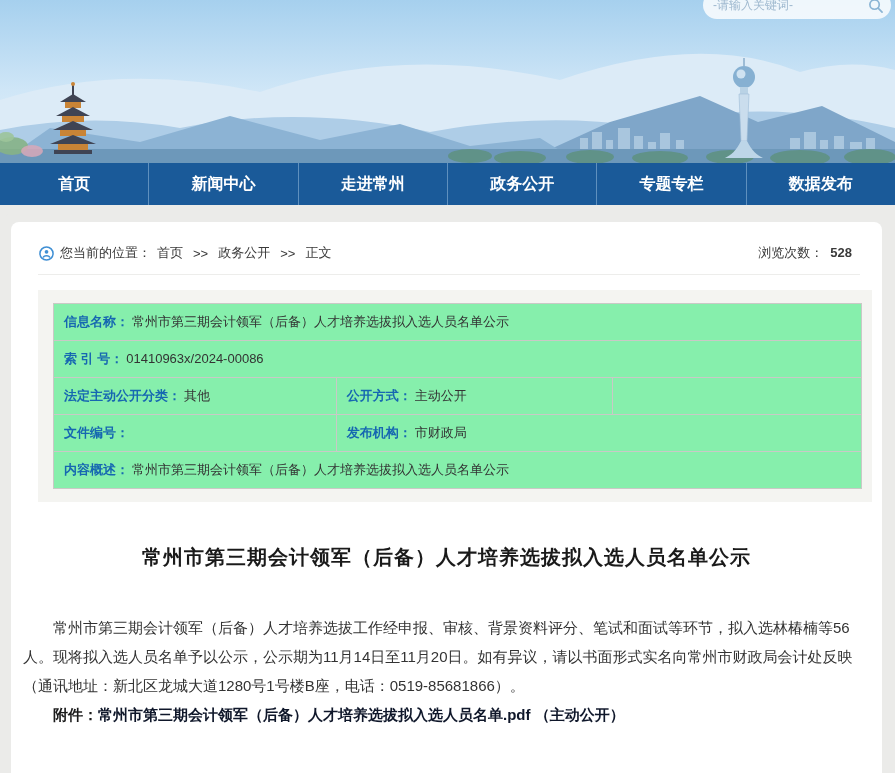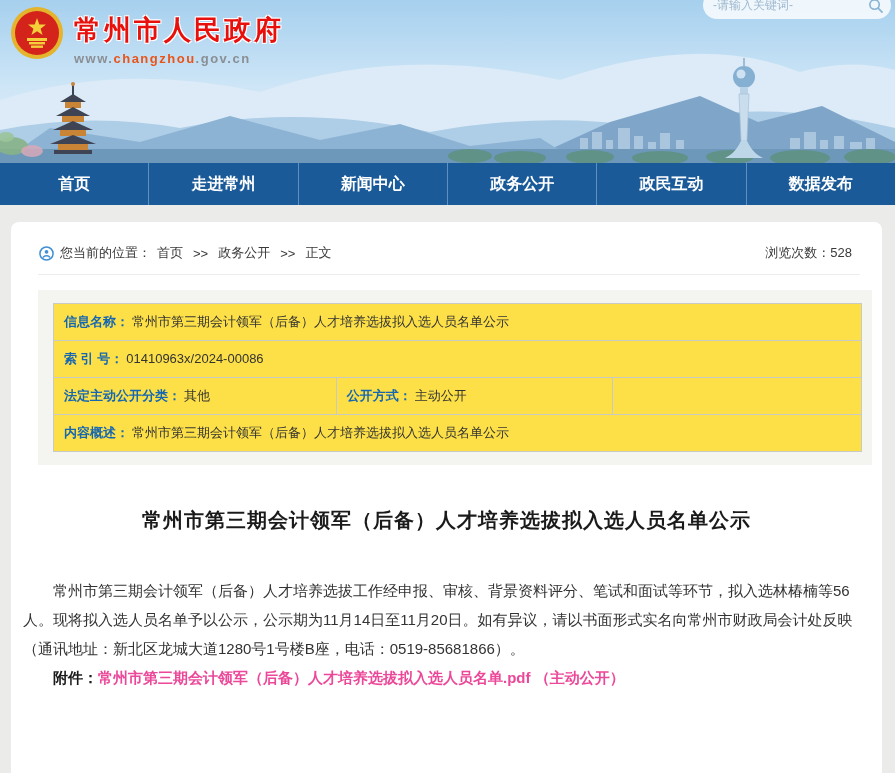--- a/index.html
+++ b/index.html
@@ -50,36 +50,36 @@
   
   .page-bg { background:#ebebe9; padding:17px 13px 0 11px; height:736px;border-radius:28px; }
   .card { background:#fff; border-radius:8px 8px 0 0; height:100%; padding-top:20px; }
 
   .crumb-row { display:flex; justify-content:space-between; align-items:center;
     padding:2px 30px 12px 28px; font-size:13px; color:#3a3a3a; }
   .crumb-left { display:flex; align-items:center; gap:6px; }
   .crumb-left a { color:#3a3a3a; text-decoration:none; }
   .crumb-sep { margin:0 4px; color:#3a3a3a; }
   .loc-icon { width:15px; height:15px; }
-  .views b { font-weight:normal; }
+  .views b { font-weight:bold;margin-left:7px; }
   .crumb-divider { height:1px; background:#ededeb; margin:0 22px 0 27px; }
 
   .meta-panel { margin:15px 10px 0 27px; background:#f4f4f1; padding:13px 10px 13px 15px; }
-  table.meta { width:100%; border-collapse:collapse; background:#fde047; table-layout:fixed; }
+  table.meta { width:100%; border-collapse:collapse; background:#86efac; table-layout:fixed; }
   table.meta td { border:1px solid #c9c9c6; padding:9px 10px; font-size:13px; color:#333;
     white-space:nowrap; overflow:hidden; }
   table.meta .lbl { color:#1667b1; font-weight:bold; margin-right:3px; }
 
   .article-title { margin-top:42px; text-align:center; font-size:20px; font-weight:bold;
     color:#1a1a1a; letter-spacing:1px; }
 
   .article-body { margin:42px 24px 0 12px; font-size:15px; color:#333; line-height:29px; }
   .article-body p { text-indent:2em; }
   .attachment { font-weight:bold; color:#1a1a1a; }
-  .attachment a { color:#ec4899; text-decoration:none; }
+  .attachment a { color:#0f172a; text-decoration:none; }
 </style>
 </head>
 <body>
 
 <div class="banner">
   <svg class="scene" viewBox="0 0 895 163" preserveAspectRatio="none">
     <defs>
       <linearGradient id="sky" x1="0" y1="0" x2="0" y2="1">
         <stop offset="0" stop-color="#a6d0ee"></stop>
         <stop offset="0.55" stop-color="#cfe6f7"></stop>
@@ -147,50 +147,36 @@
     <g>
       <line x1="744" y1="58" x2="744" y2="66" stroke="#9dbcd6" stroke-width="2"></line>
       <circle cx="744" cy="77" r="11" fill="#86b0d2"></circle>
       <circle cx="741" cy="74" r="4.5" fill="#cfe2f1"></circle>
       <rect x="740" y="87" width="8" height="7" fill="#b9d2e5"></rect>
       <polygon points="739,94 749,94 747,141 741,141" fill="#cadded" stroke="#9dbcd6" stroke-width="0.6"></polygon>
       <path d="M741,141 C736,151 731,155 725,158 L763,158 C757,155 752,151 747,141 Z" fill="#bdd6e8"></path>
     </g>
   </svg>
 
-  <div class="brand">
-    <svg class="emblem" viewBox="0 0 54 54">
-      <circle cx="27" cy="27" r="26" fill="#e4b42c"></circle>
-      <circle cx="27" cy="27" r="22" fill="#d4231a"></circle>
-      <polygon points="27,12 29.3,18.6 36,18.6 30.6,22.7 32.6,29 27,25.2 21.4,29 23.4,22.7 18,18.6 24.7,18.6" fill="#f4cf3a"></polygon>
-      <rect x="17" y="32" width="20" height="3" fill="#f4cf3a"></rect>
-      <rect x="19" y="36" width="16" height="2.4" fill="#f4cf3a"></rect>
-      <rect x="21" y="39.5" width="12" height="2.4" fill="#f4cf3a"></rect>
-    </svg>
-    <div class="brand-text">
-      <div class="site-title">常州市人民政府</div>
-      <div class="site-url"><span class="gray">www.</span><span class="orange">changzhou</span><span class="gray">.gov.cn</span></div>
-    </div>
-  </div>
 
   <div class="search-box">
     <input type="text" placeholder="-请输入关键词-" style="">
     <svg class="search-icon" viewBox="0 0 16 16">
       <circle cx="7" cy="7" r="5" fill="none" stroke="#8ab4d4" stroke-width="1.8"></circle>
       <line x1="10.8" y1="10.8" x2="15" y2="15" stroke="#8ab4d4" stroke-width="1.8" stroke-linecap="round"></line>
     </svg>
   </div>
 </div>
 
 <nav class="nav">
   <a href="#">首页</a>
+  <a href="#">新闻中心</a>
   <a href="#">走进常州</a>
-  <a href="#">新闻中心</a>
   <a href="#">政务公开</a>
-  <a href="#">政民互动</a>
+  <a href="#">专题专栏</a>
   <a href="#">数据发布</a>
 </nav>
 
 <div class="page-bg">
   <div class="card">
 
     <div class="crumb-row">
       <div class="crumb-left">
         <svg class="loc-icon" viewBox="0 0 16 16">
           <circle cx="8" cy="8" r="7" fill="none" stroke="#3f8fd4" stroke-width="1.6"></circle>
@@ -223,20 +209,24 @@
         </tr>
         <tr>
           <td colspan="3"><span class="lbl">索 引 号：</span><span class="val">01410963x/2024-00086</span></td>
         </tr>
         <tr>
           <td><span class="lbl">法定主动公开分类：</span><span class="val">其他</span></td>
           <td><span class="lbl">公开方式：</span><span class="val">主动公开</span></td>
           <td></td>
         </tr>
         <tr>
+          <td><span class="lbl">文件编号：</span><span class="val"></span></td>
+          <td colspan="2"><span class="lbl">发布机构：</span><span class="val">市财政局</span></td>
+        </tr>
+        <tr>
           <td colspan="3"><span class="lbl">内容概述：</span><span class="val">常州市第三期会计领军（后备）人才培养选拔拟入选人员名单公示</span></td>
         </tr>
       </tbody>
         </table>
     </div>
 
     <h1 class="article-title">常州市第三期会计领军（后备）人才培养选拔拟入选人员名单公示</h1>
 
     <div class="article-body">
       <p>常州市第三期会计领军（后备）人才培养选拔工作经申报、审核、背景资料评分、笔试和面试等环节，拟入选林椿楠等56人。现将拟入选人员名单予以公示，公示期为11月14日至11月20日。如有异议，请以书面形式实名向常州市财政局会计处反映（通讯地址：新北区龙城大道1280号1号楼B座，电话：0519-85681866）。</p>

